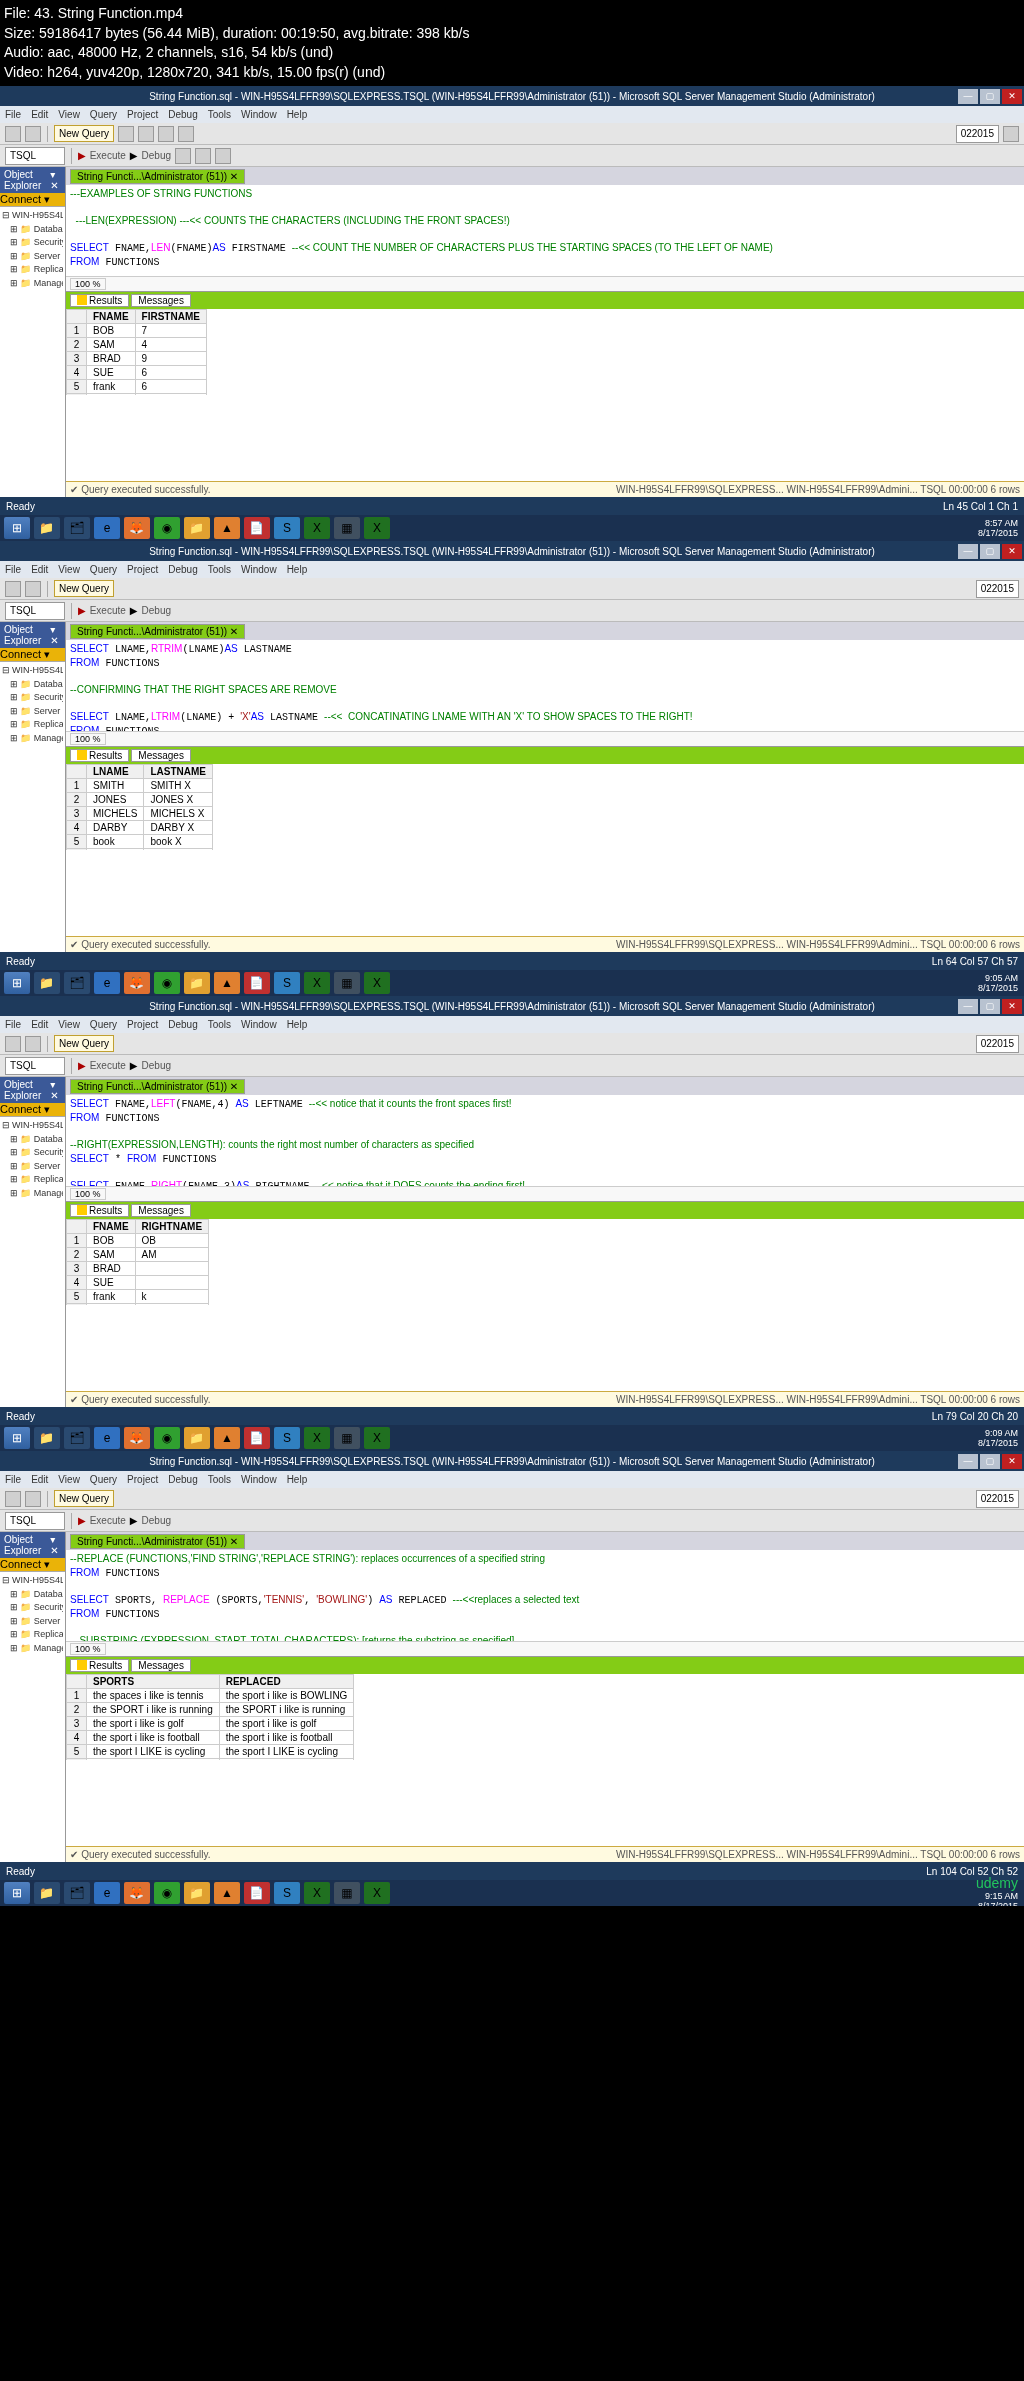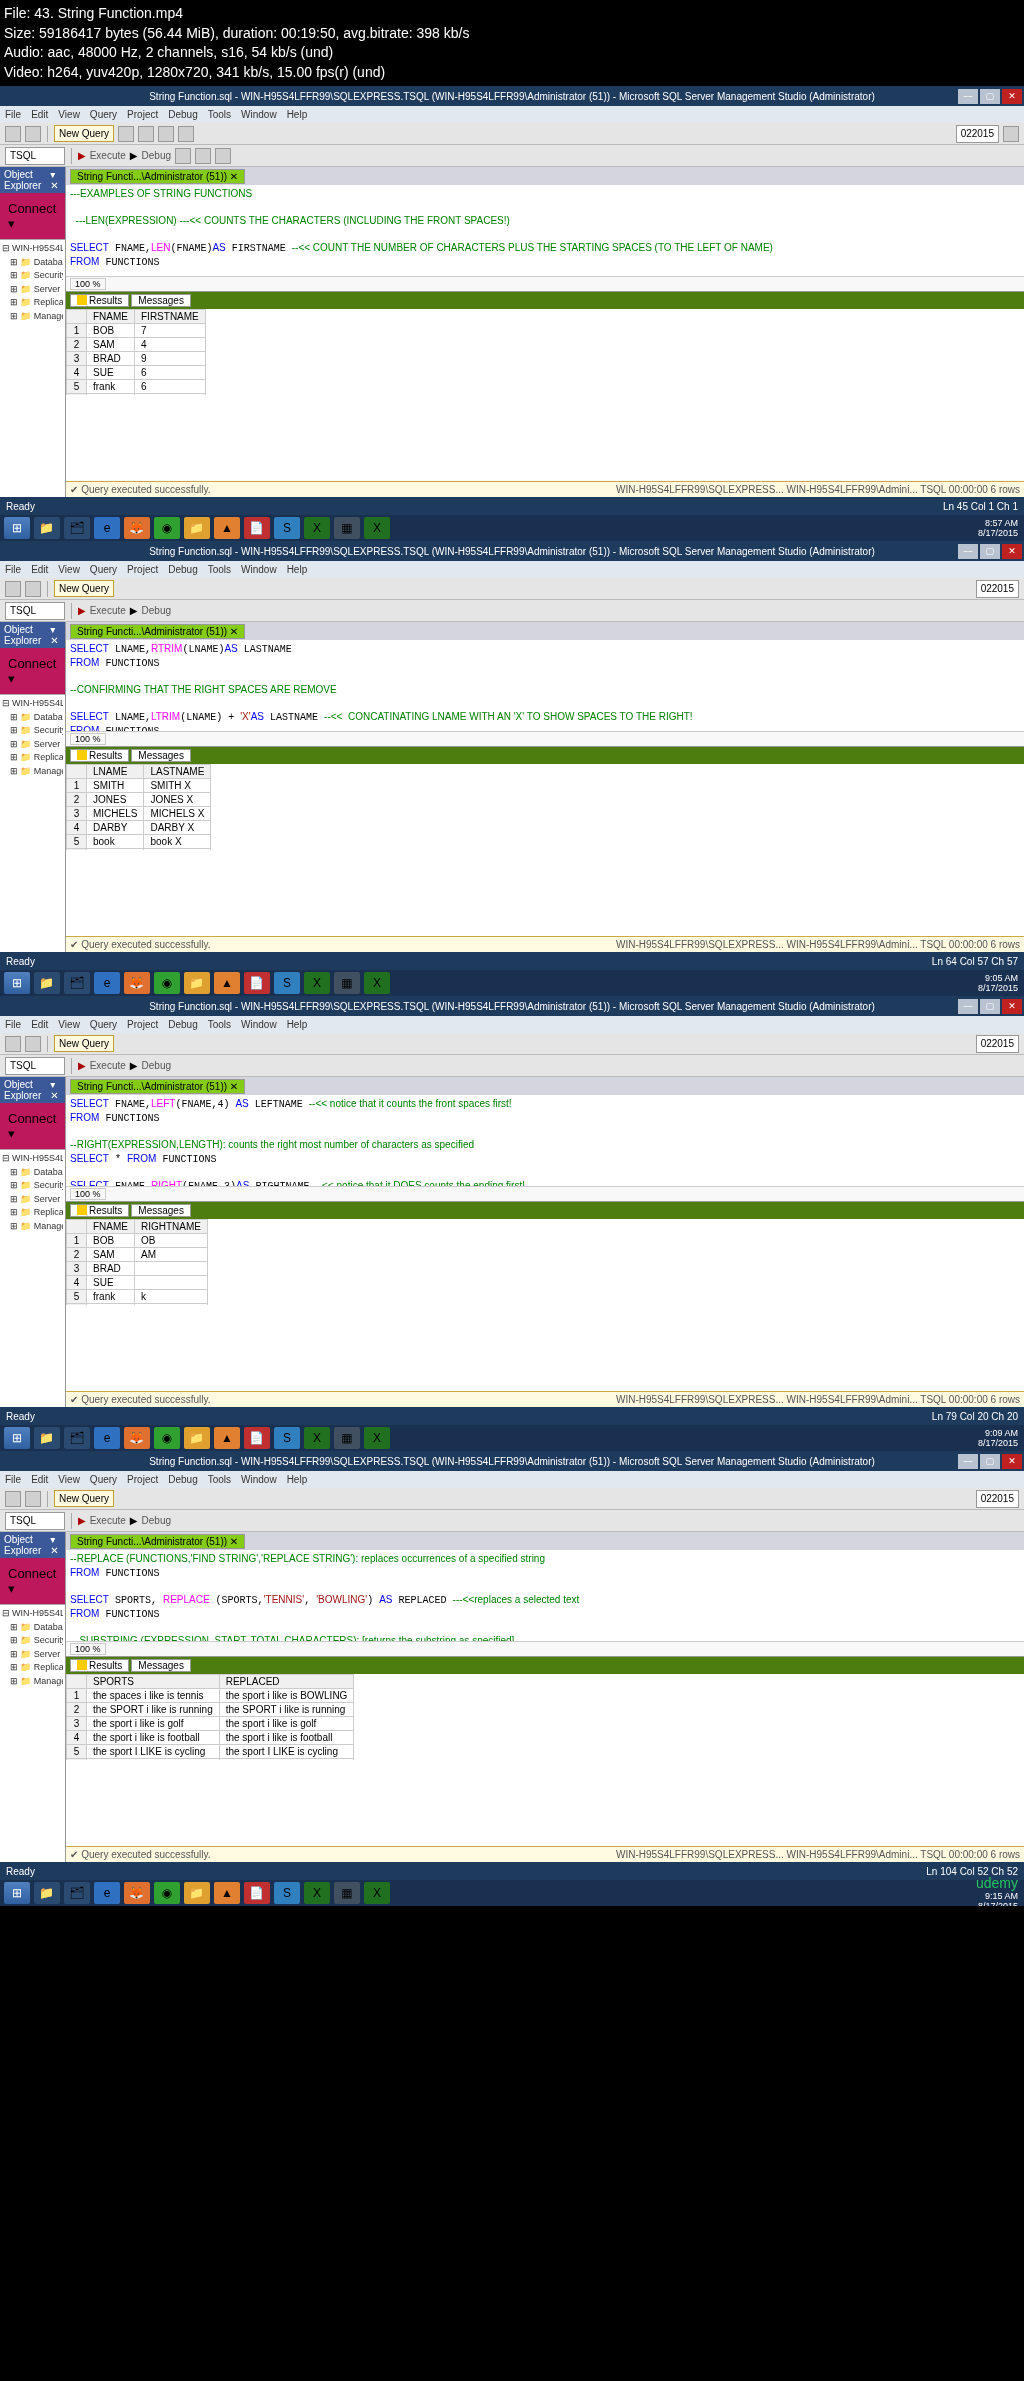--- a/index.html
+++ b/index.html
@@ -15,42 +15,42 @@
 .toolbar{background:#e5e5e5;height:22px;display:flex;align-items:center;padding:0 5px;gap:4px;border-bottom:1px solid #bbb}
 .toolbar2{background:#e5e5e5;height:22px;display:flex;align-items:center;padding:0 5px;gap:4px;border-bottom:1px solid #bbb}
 .tb-btn{width:16px;height:16px;background:#d0d0d0;border:1px solid #999;font-size:8px;display:flex;align-items:center;justify-content:center}
 .tb-sep{width:1px;height:16px;background:#aaa;margin:0 2px}
 .tb-dd{height:18px;border:1px solid #999;background:#fff;padding:0 4px;font-size:10px;display:flex;align-items:center}
 .new-query{background:#fffae0;border:1px solid #c0a030;padding:2px 4px;font-size:10px}
 .execute{font-size:10px;color:#555}
 .body-flex{display:flex;height:330px}
 .obj-explorer{width:66px;background:#f0f0f0;border-right:1px solid #999;display:flex;flex-direction:column}
 .oe-header{background:#3b5998;color:#fff;font-size:10px;padding:2px 4px;display:flex;justify-content:space-between}
-.oe-connect{background:#be185d;font-size:13px;padding:8px;border-bottom:1px solid #aaa}
+.oe-connect{background:#eab308;font-size:11px;padding:0;border-bottom:1px solid #aaa}
 .oe-tree{font-size:9px;padding:2px;flex:1;background:#fff;color:#333;line-height:1.5}
 .oe-tree .node{white-space:nowrap;overflow:hidden}
 .oe-tree .i1{padding-left:8px}
 .folder{color:#cc9900}
 .main-area{flex:1;display:flex;flex-direction:column;overflow:hidden}
 .tab-strip{background:#d5d5df;height:18px;display:flex;align-items:center;padding:2px 4px}
 .tab{background:#84cc16;border:1px solid #999;padding:1px 6px;font-size:10px}
 .sql-editor{flex:1;background:#fff;font-family:'Courier New',monospace;font-size:10px;padding:2px 4px;overflow:auto;white-space:pre;line-height:1.3}
 .sql-editor .kw{color:#0000ff}
 .sql-editor .str{color:#a31515}
 .sql-editor .cmt{color:#008000}
 .sql-editor .func{color:#ff00ff}
 .zoom{background:#f8f8f8;border-top:1px solid #ccc;font-size:9px;padding:1px 4px;display:flex}
 .zoom span{border:1px solid #ccc;padding:0 4px}
-.results-tabs{background:#4d7c0f;height:18px;display:flex;gap:2px;padding:2px 4px;border-top:1px solid #999}
+.results-tabs{background:#84cc16;height:18px;display:flex;gap:2px;padding:2px 4px;border-top:1px solid #999}
 .rtab{background:#fff;border:1px solid #999;padding:1px 6px;font-size:10px;display:flex;align-items:center;gap:2px}
 .rtab .ico{width:10px;height:10px;background:#ffcc00}
 .results-grid{flex:1;background:#fff;font-size:10px;overflow:auto}
 .results-grid table{border-collapse:collapse;font-size:10px}
 .results-grid th,.results-grid td{border:1px solid #ccc;padding:1px 6px;text-align:left;min-width:40px}
-.results-grid th{background:#f0f0f0;font-weight:normal}
+.results-grid th{background:#f0f0f0;font-weight:bold}
 .results-grid .rownum{background:#f0f0f0;text-align:center;min-width:20px}
 .status-yel{background:#fffae0;border-top:1px solid #ccaa40;height:16px;display:flex;align-items:center;font-size:10px;padding:0 4px;justify-content:space-between;color:#555}
 .status-blue{background:#1e3a5c;color:#fff;height:18px;display:flex;align-items:center;font-size:10px;padding:0 6px;justify-content:space-between}
 .status-blue .right{display:flex;gap:12px}
 .taskbar{background:#1a3050;height:26px;display:flex;align-items:center;padding:0 4px;gap:4px;position:relative}
 .taskbar .sb{width:26px;height:22px;border-radius:2px;display:flex;align-items:center;justify-content:center;font-size:12px}
 .start{background:linear-gradient(#5080c0,#3060a0);color:#fff}
 .tray{position:absolute;right:6px;color:#fff;font-size:9px;text-align:right}
 .udemy{color:#22c55e;font-size:14px;}
 .cell-edit{border:1px solid #0066cc;background:#fff;padding:0 2px}

